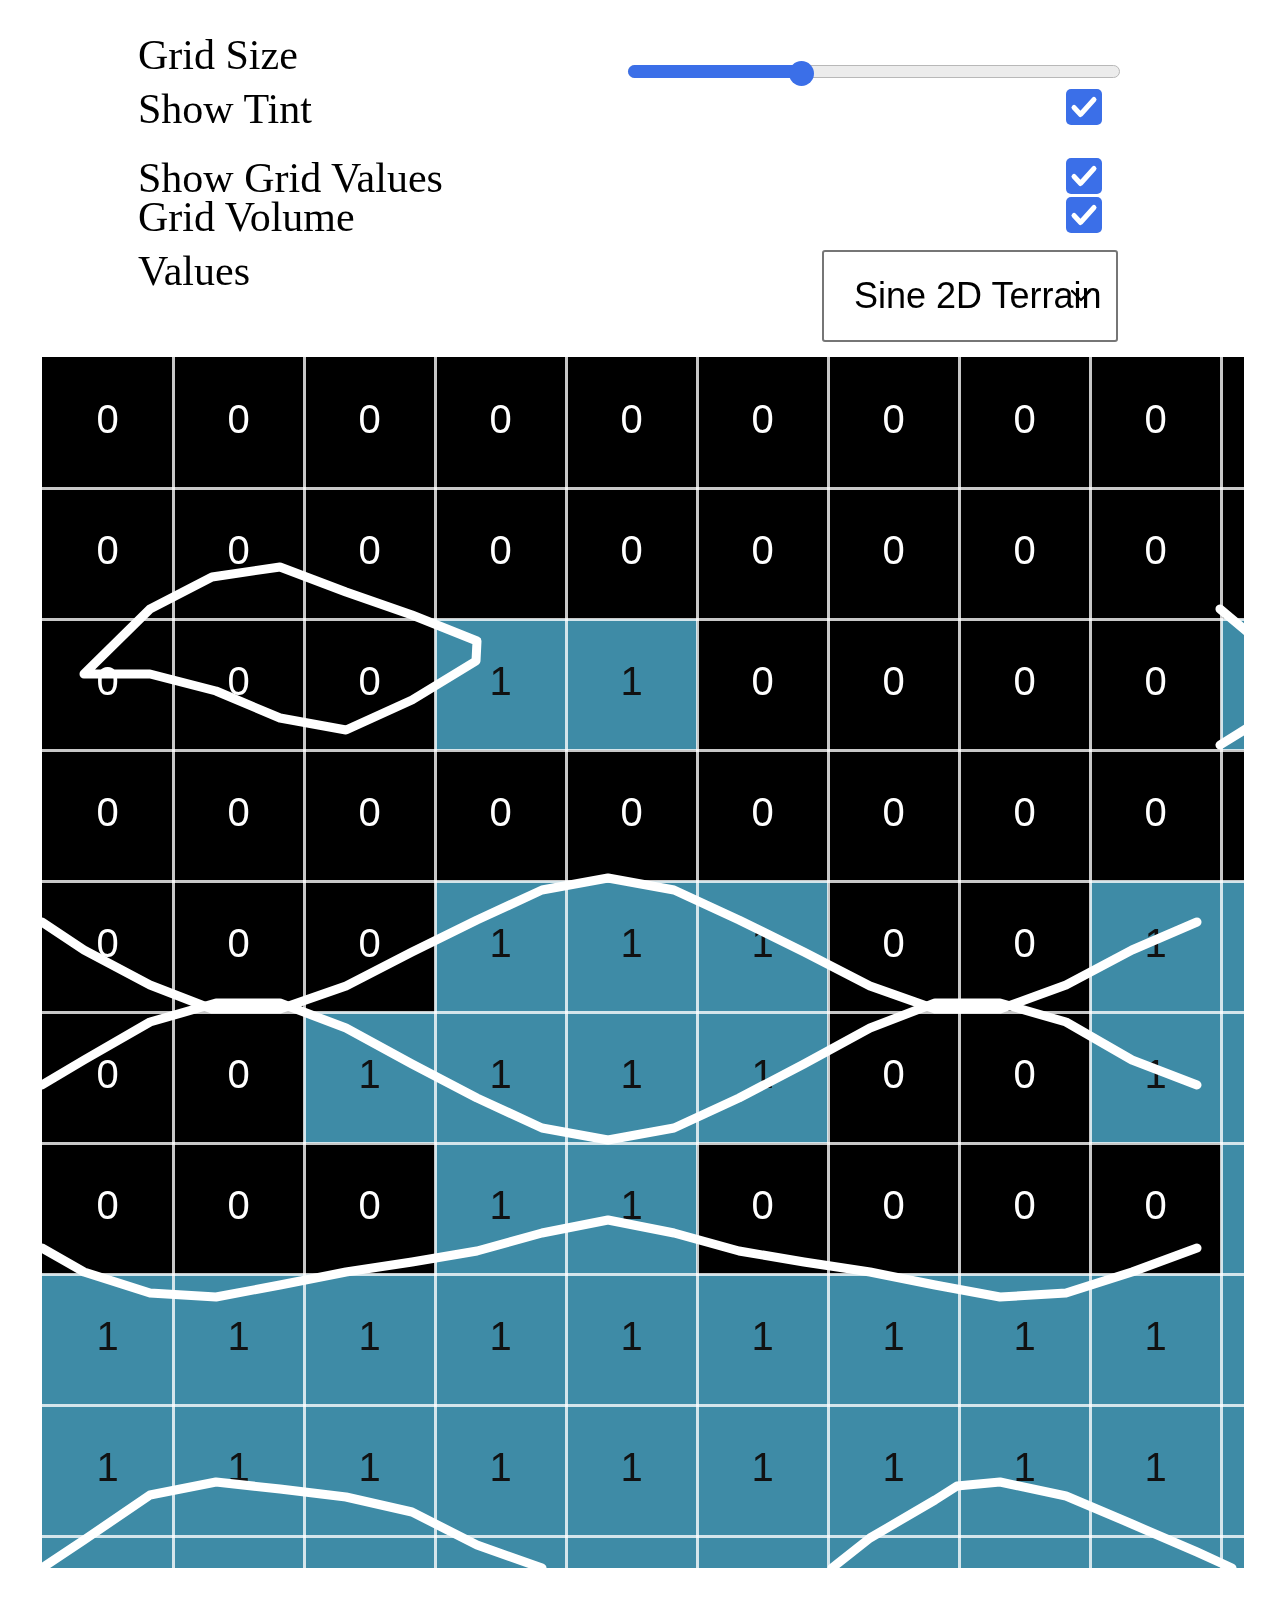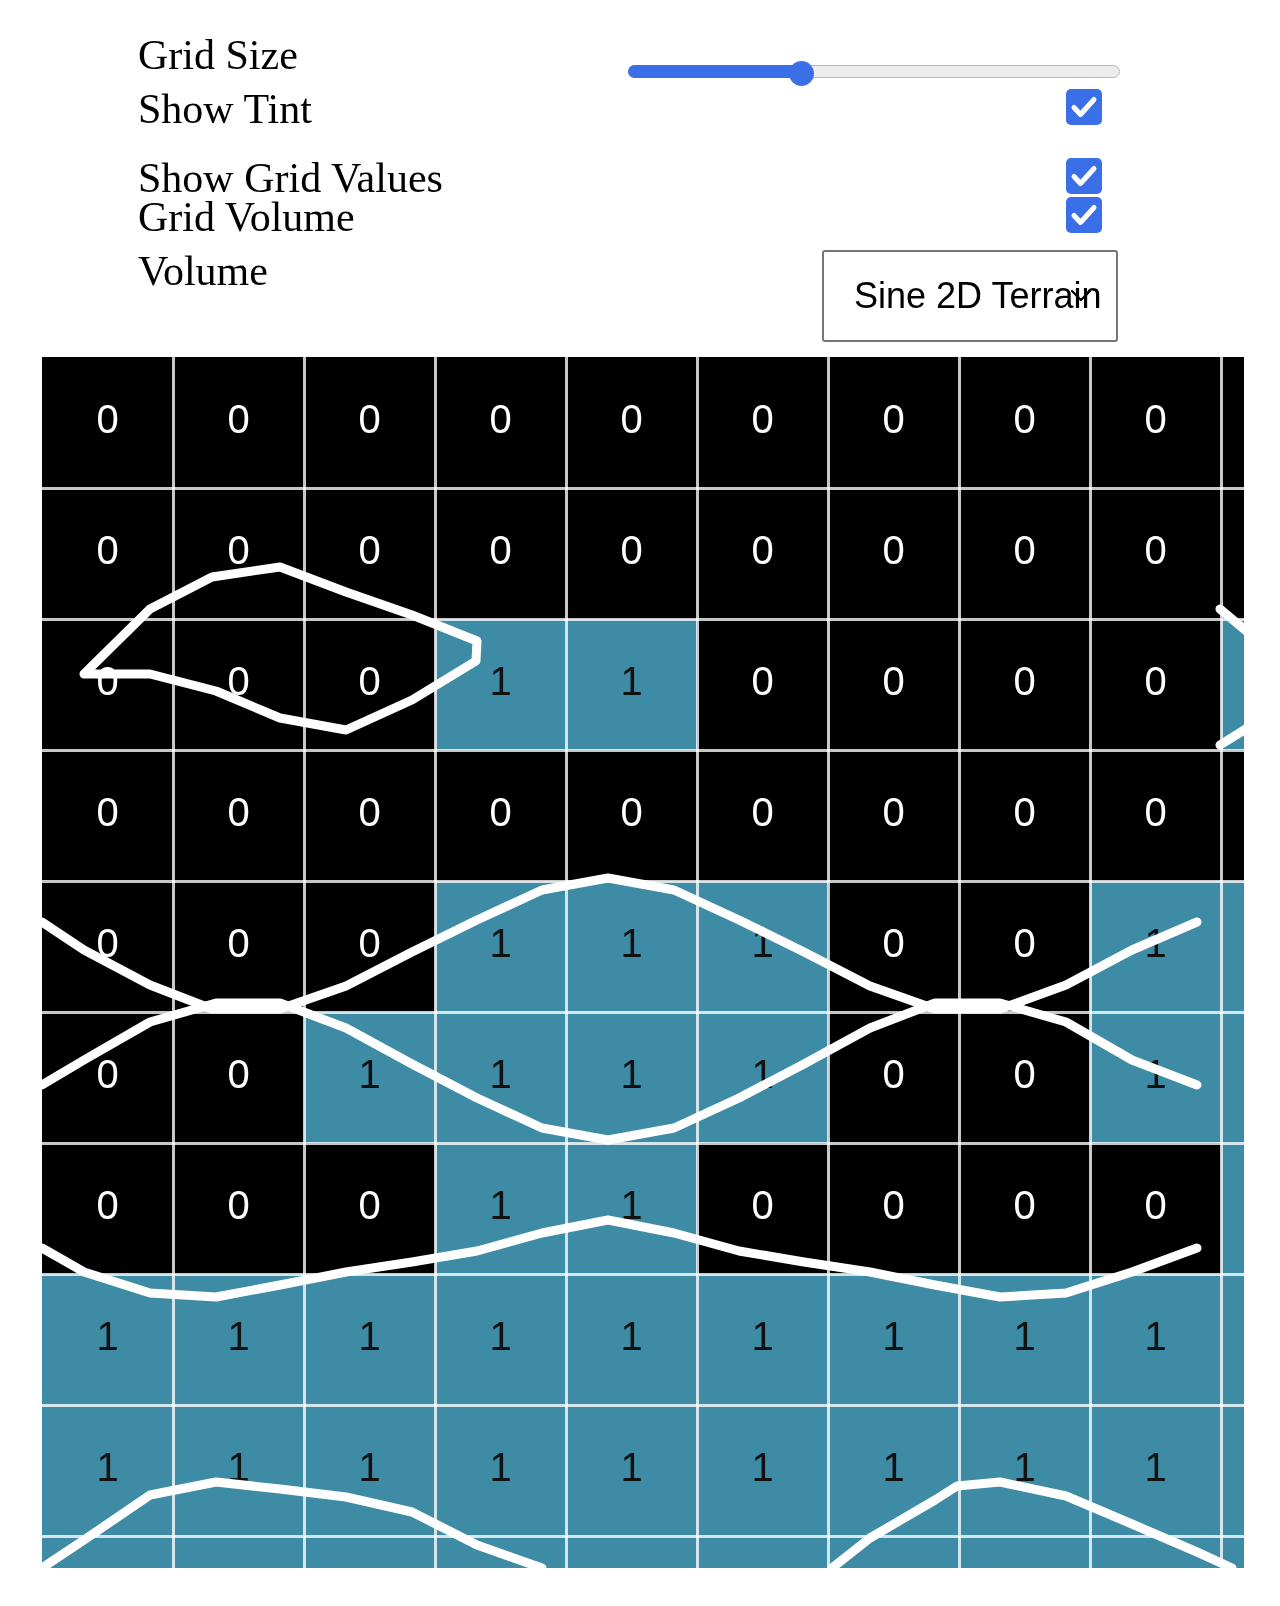--- a/index.html
+++ b/index.html
@@ -200,21 +200,21 @@
   <div class="ctrl-row" style="top:190px;">
     <span class="ctrl-label">Grid Volume</span>
     <div class="checkbox" style="top:7px;">
       <svg viewBox="0 0 36 36">
         <path d="M8 18.5 L14.5 25.5 L28 10.5" fill="none" stroke="#ffffff" stroke-width="5" stroke-linecap="round" stroke-linejoin="round"></path>
       </svg>
     </div>
   </div>
 
   <div class="ctrl-row" style="top:244px;">
-    <span class="ctrl-label">Volume</span>
+    <span class="ctrl-label">Values</span>
   </div>
 
   <div class="select-box">
     <span class="select-text">Sine 2D Terrain</span>
     <svg class="select-caret" viewBox="0 0 26 26">
       <path d="M4 9 L13 18 L22 9" fill="none" stroke="#000000" stroke-width="2.2" stroke-linecap="round" stroke-linejoin="round"></path>
     </svg>
   </div>
 </div>
 

